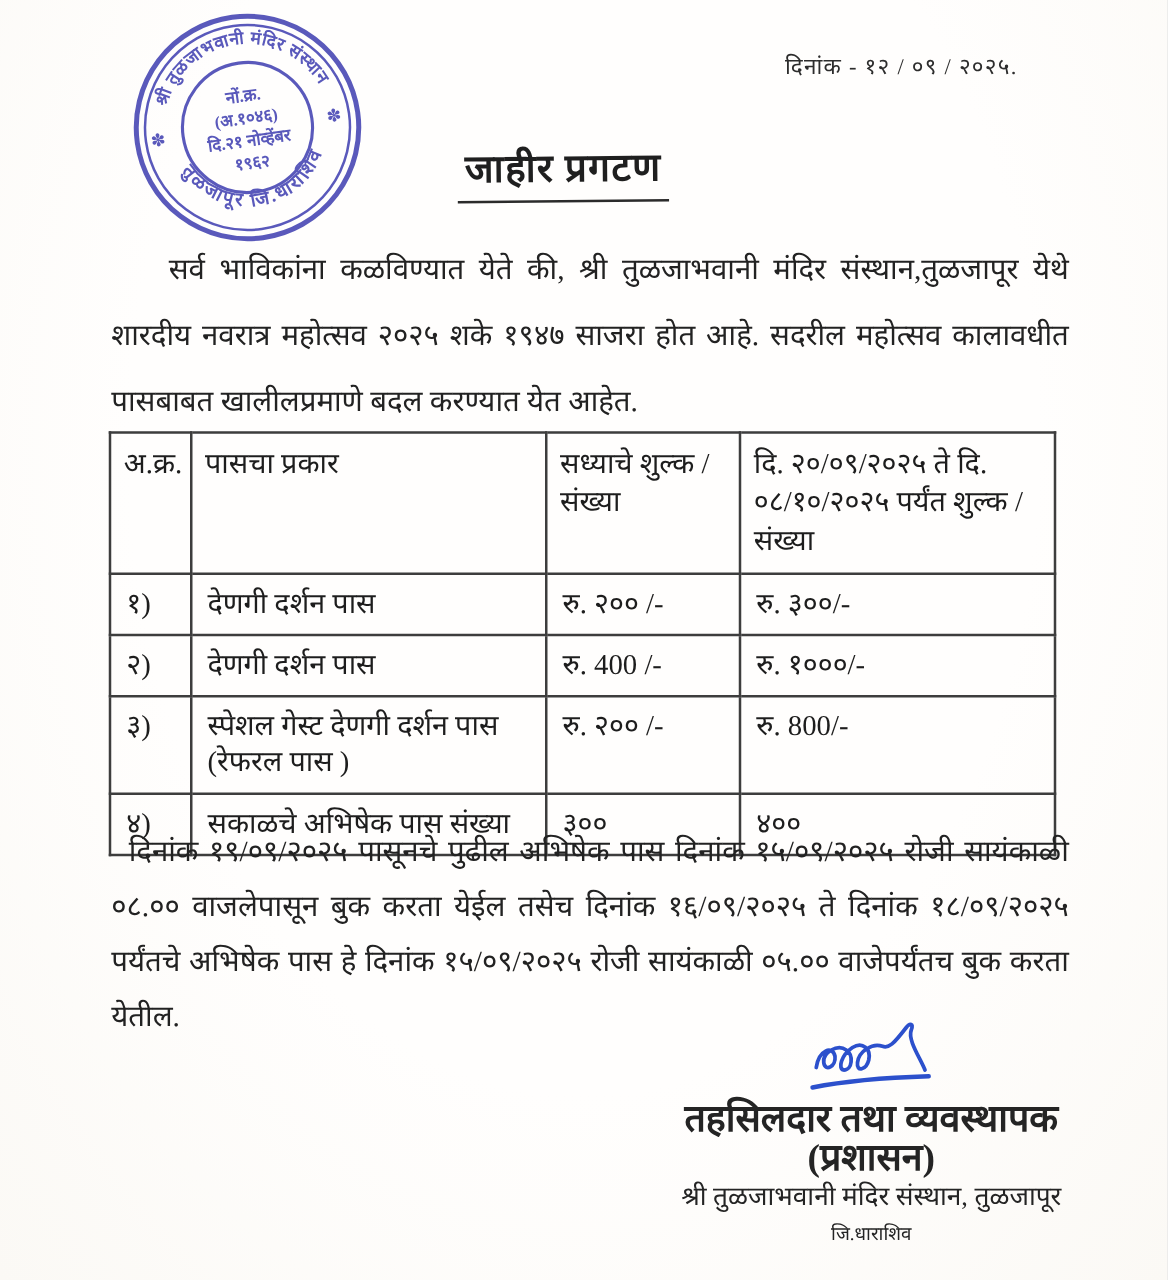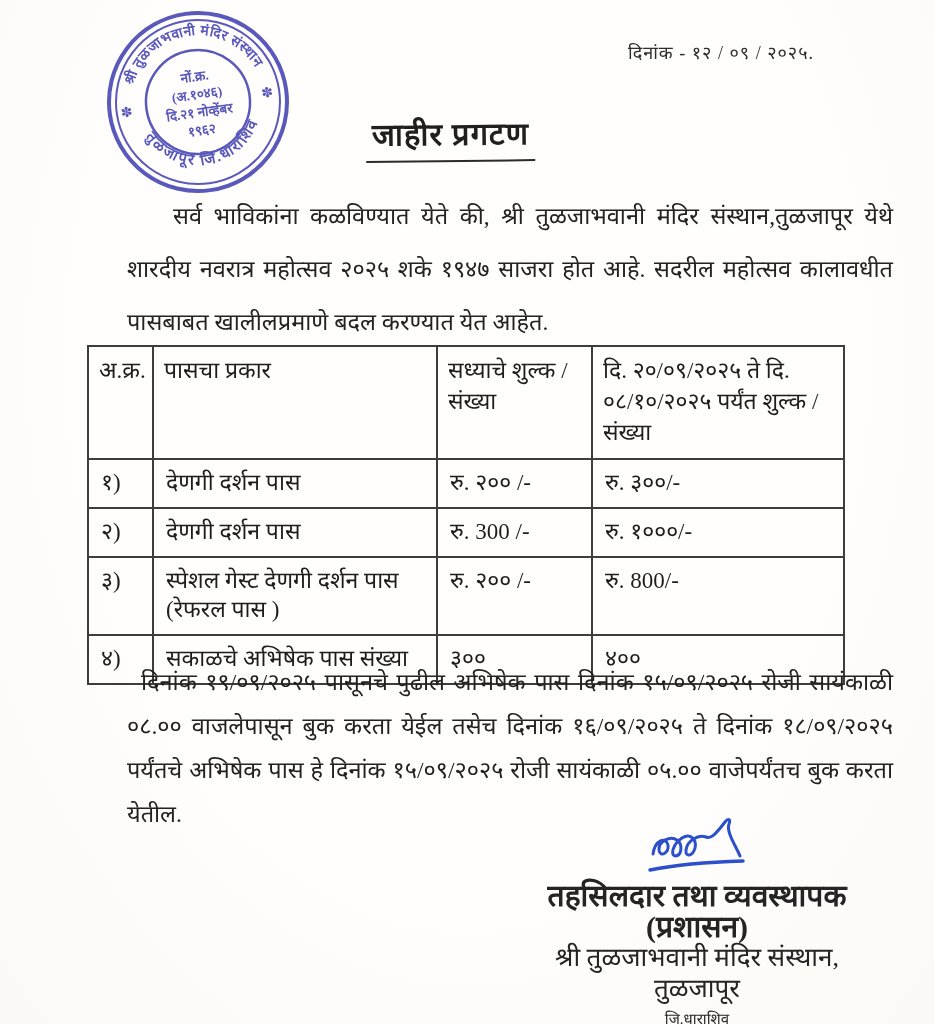--- a/index.html
+++ b/index.html
@@ -22,21 +22,21 @@
   .title-wrap { position:absolute; top:112px; left:0; width:100%; text-align:center; }
   .title {
     display:inline-block;
     transform:translateX(-16px) rotate(-0.6deg);
     font-size:31px; font-weight:600; letter-spacing:1px;
     border-bottom:2.5px solid #2b2b2b; padding:0 6px 6px;
   }
   
   .para {
     position:absolute; left:89px; width:766px;
-    font-size:23.5px; text-align:justify; color:#222;margin-left:38px;
+    font-size:23.5px; text-align:justify; color:#222;
   }
   .para-intro { top:190px; line-height:53px; text-indent:46px; }
   .para-notes { top:660px; line-height:44px; text-indent:14px; }
   
   .pass-table {
     position:absolute; top:345px; left:87px;
     border-collapse:collapse; font-size:23px; color:#1d1d1d;
     table-layout:fixed; width:756px;
   }
   .pass-table th, .pass-table td {
@@ -49,21 +49,21 @@
   .col-type { width:284px; }
   .col-cur  { width:155px; }
   .col-new  { width:252px; }
   
   .signature { position:absolute; left:645px; top:812px; }
   .sig-block {
     position:absolute; left:538px; top:880px; width:318px;
     text-align:center; line-height:31px; color:#242424;
   }
   .sig-designation { font-size:30px; font-weight:bold; }
-  .sig-org  { font-size:26px; }
+  .sig-org  { font-size:21px; }
   .sig-dist { font-size:15px; }
 </style>
 </head>
 <body>
 
 <div class="page">
 
   <svg class="stamp" width="188" height="188" viewBox="0 0 188 188">
     <g transform="rotate(-8 94 94)" stroke="#4242b2" fill="none" opacity="0.95">
       <circle cx="94" cy="94" r="89" stroke-width="4"></circle>
@@ -112,21 +112,21 @@
     <tbody>
       <tr>
         <td>१)</td>
         <td>देणगी दर्शन पास</td>
         <td>रु. २०० /-</td>
         <td>रु. ३००/-</td>
       </tr>
       <tr>
         <td>२)</td>
         <td>देणगी दर्शन पास</td>
-        <td>रु. 300 /-</td>
+        <td>रु. 400 /-</td>
         <td>रु. १०००/-</td>
       </tr>
       <tr>
         <td>३)</td>
         <td>स्पेशल गेस्ट देणगी दर्शन पास (रेफरल पास )</td>
         <td>रु. २०० /-</td>
         <td>रु. 800/-</td>
       </tr>
       <tr>
         <td>४)</td>

